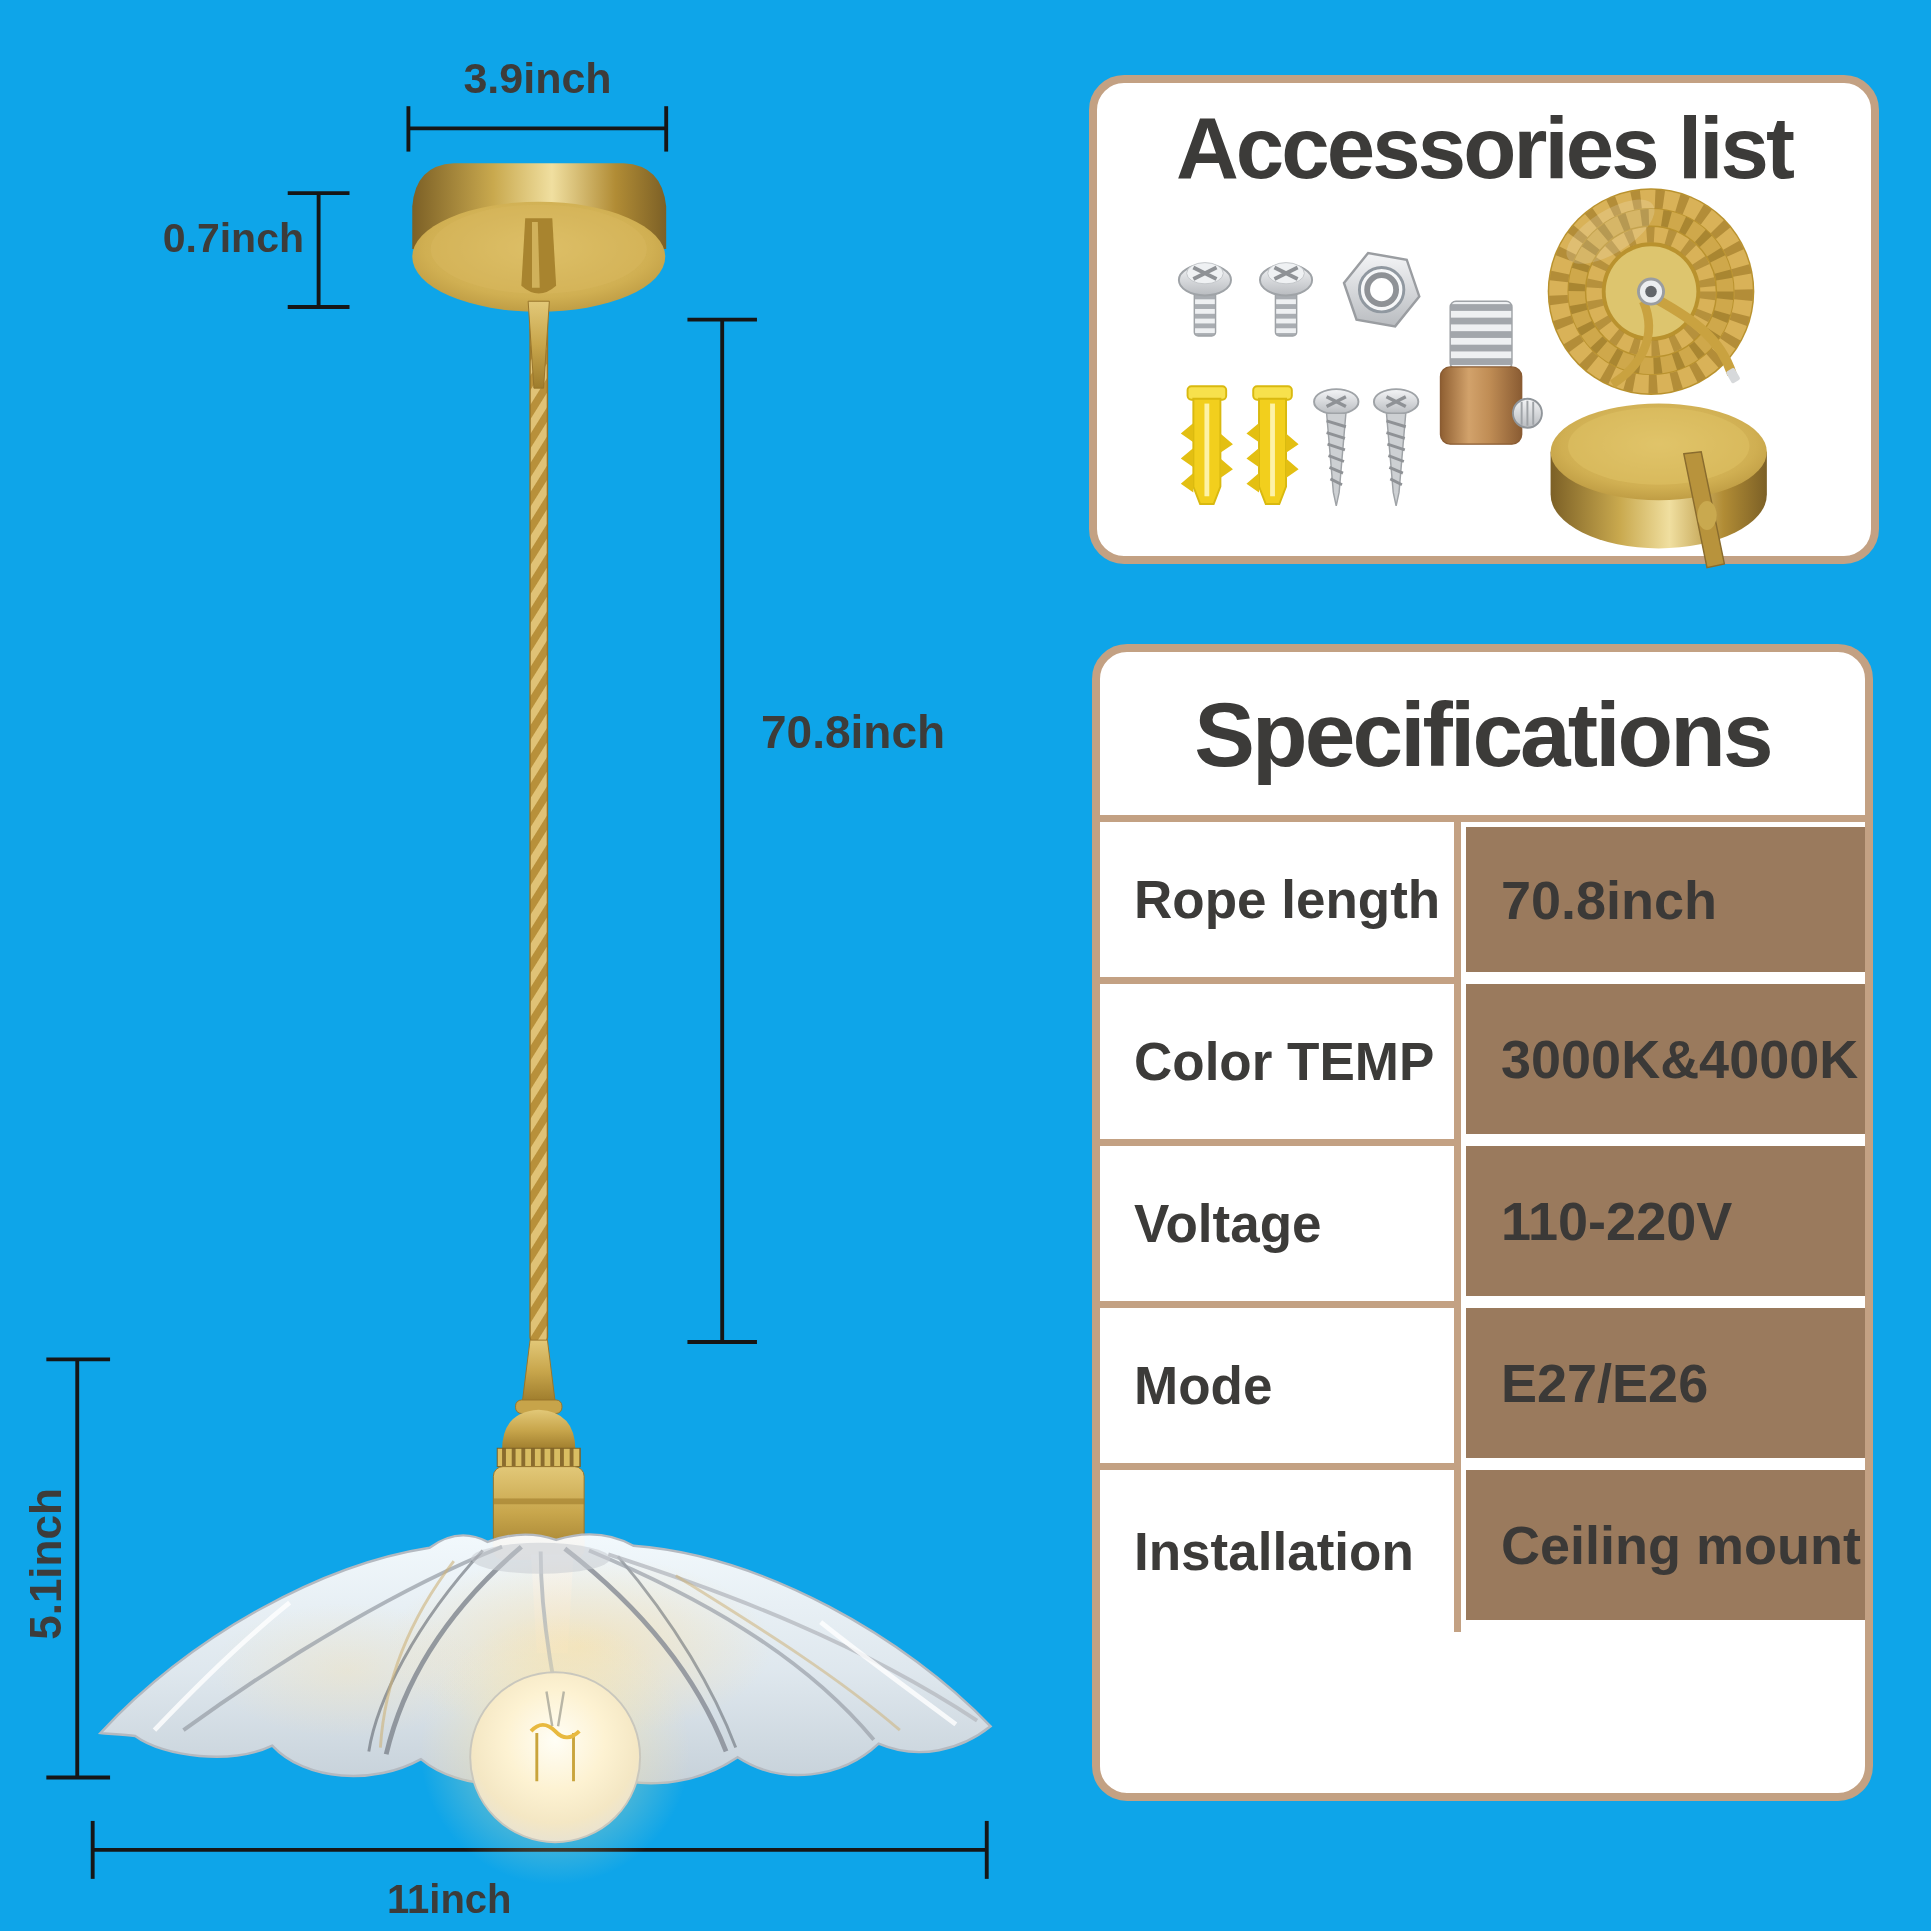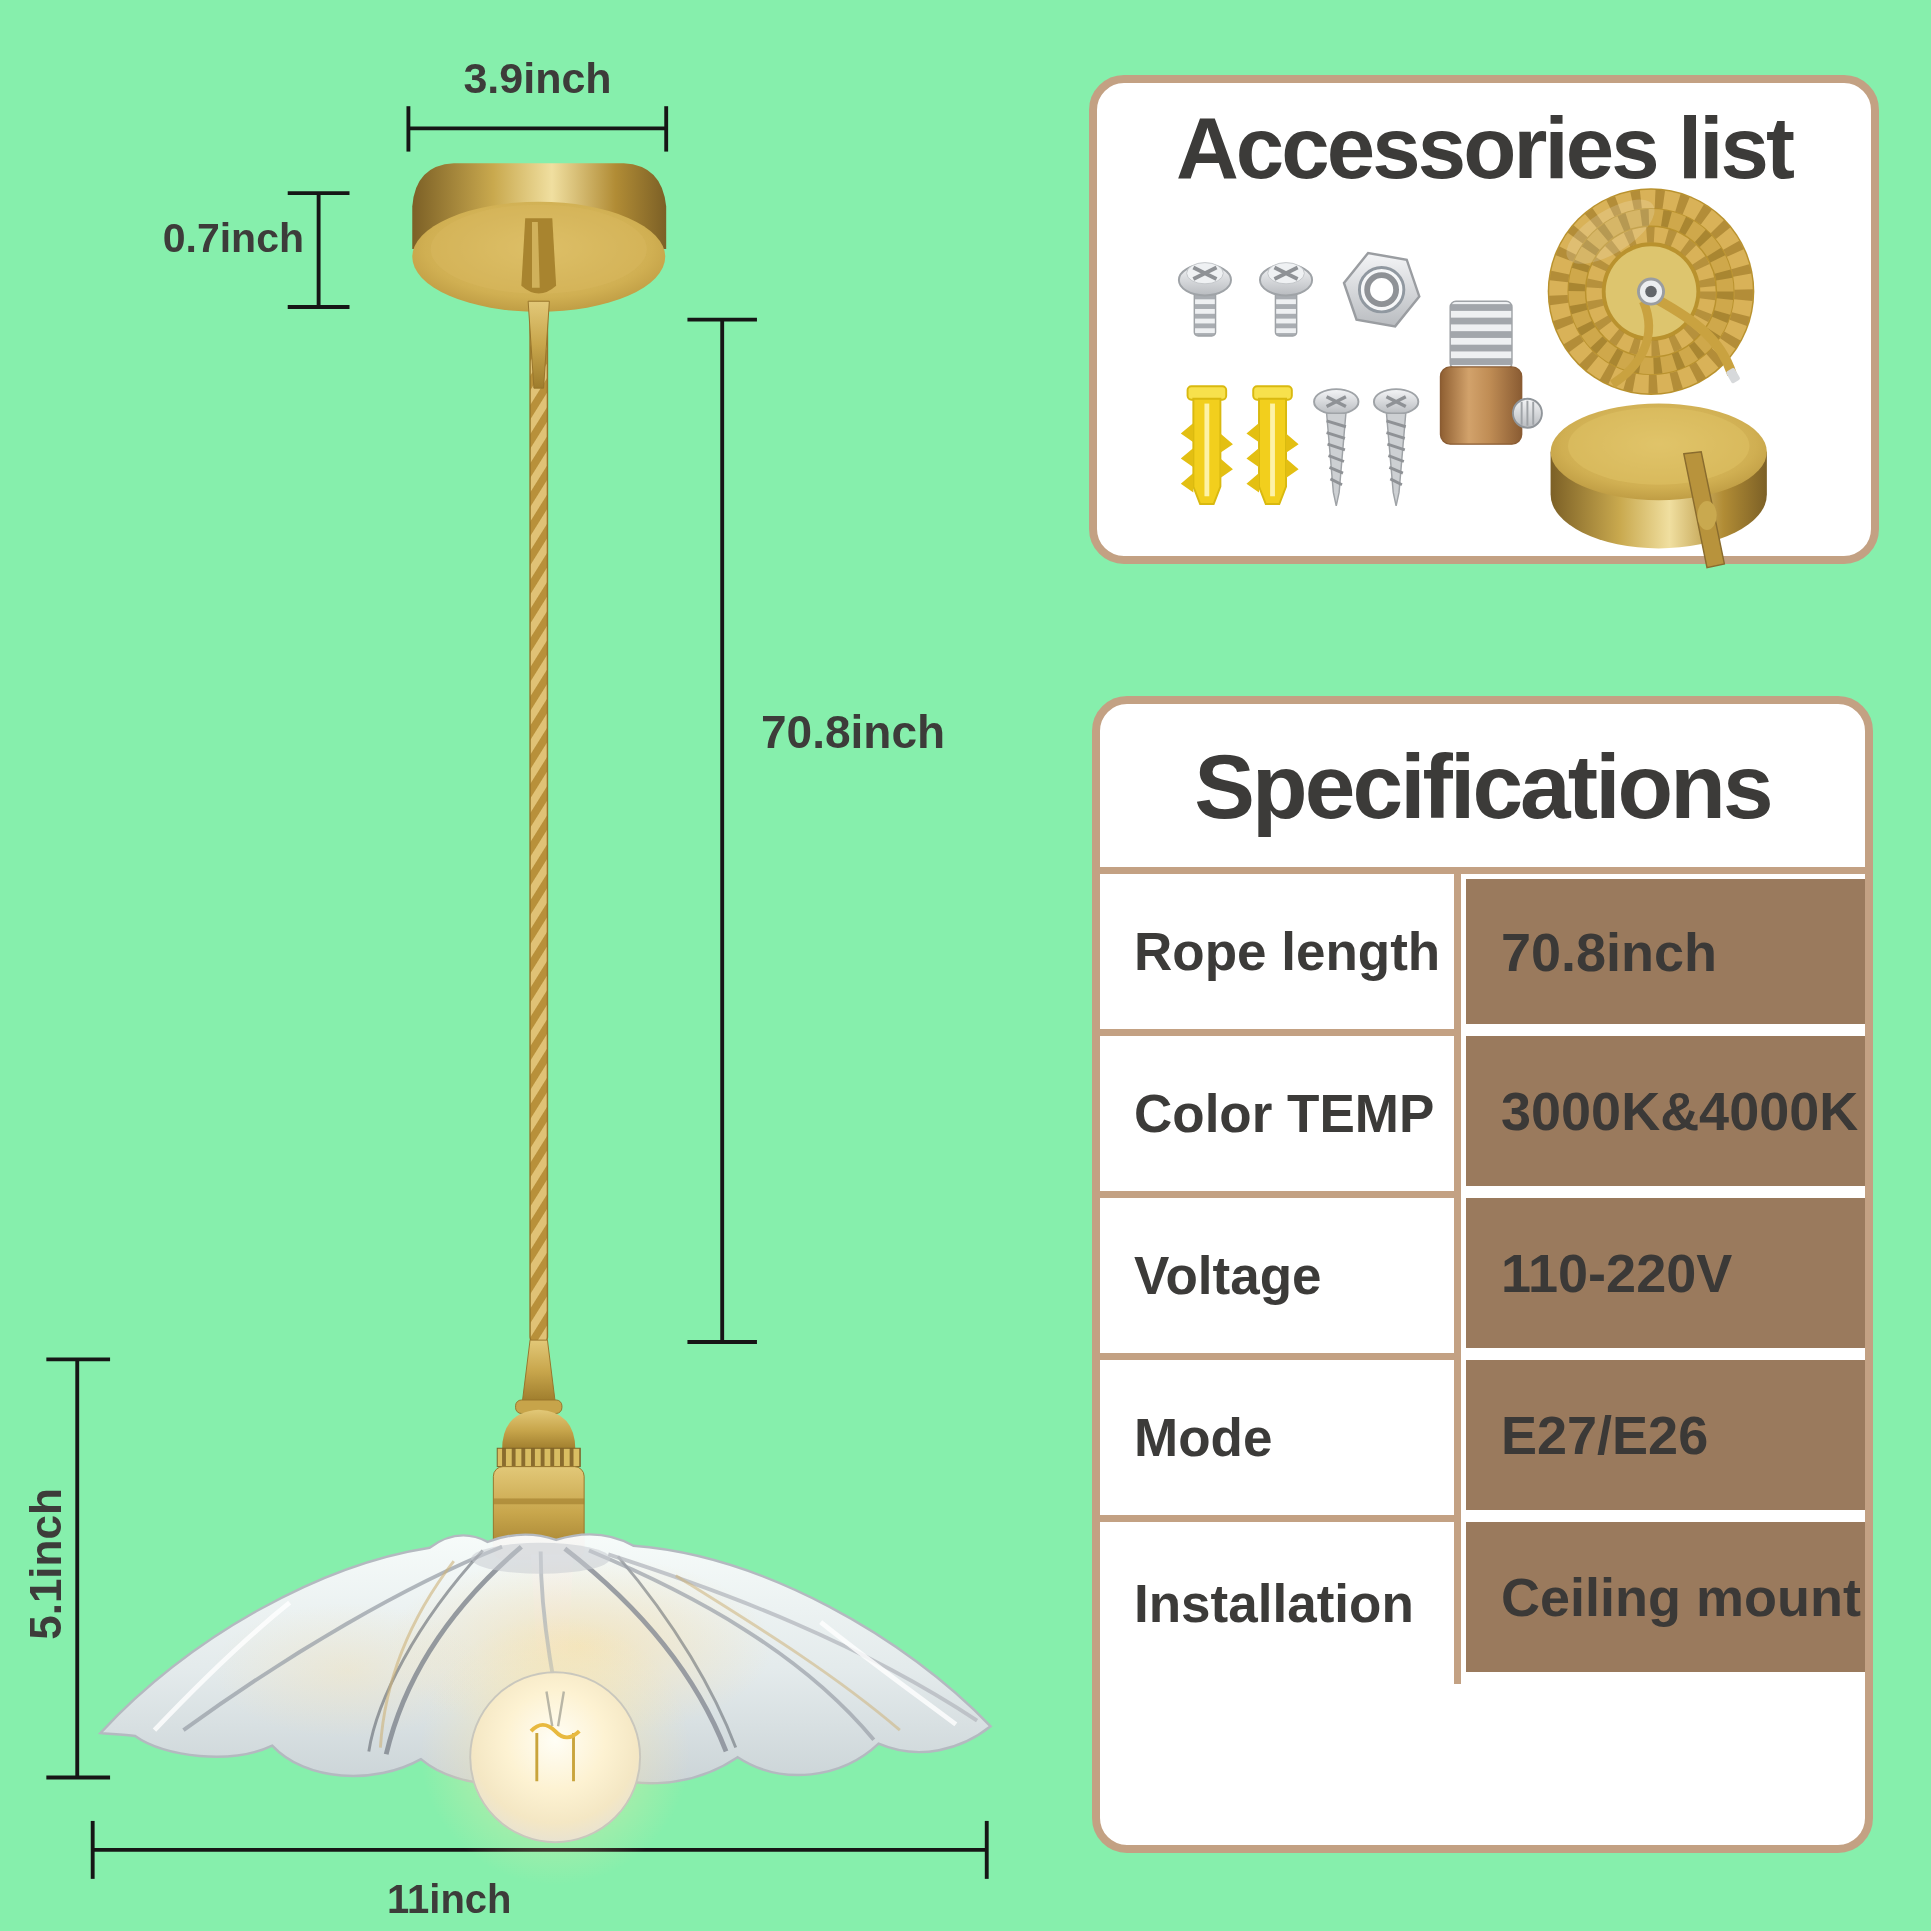--- a/index.html
+++ b/index.html
@@ -1,27 +1,27 @@
 <!DOCTYPE html>
 <html><head>
 <meta charset="utf-8">
 <style>
   html,body{margin:0;padding:0;background:#fff;}
-  .page{position:relative;width:1931px;height:1931px;background:#86efac;overflow:hidden;
+  .page{position:relative;width:1931px;height:1931px;background:#0ea5e9;overflow:hidden;
         font-family:"Liberation Sans",sans-serif;}
   svg.art{position:absolute;left:0;top:0;z-index:3;pointer-events:none;}
   .dim-label{position:absolute;z-index:4;font-weight:bold;color:#3d3c3a;white-space:nowrap;}
   .dim-39{left:383px;top:54px;width:309px;text-align:center;font-size:43px;}
   .dim-07{left:150px;top:209px;width:154px;text-align:right;font-size:41px;margin-top:6px;}
   .dim-708{left:761px;top:705px;font-size:46px;}
   .dim-51{left:-62px;top:1539px;width:216px;text-align:center;font-size:44px;transform:rotate(-90deg);}
   .dim-11{left:387px;top:1877px;width:309px;text-align:left;font-size:40px;}
   .panel{position:absolute;z-index:1;background:#fff;border:8.7px solid #c3a183;border-radius:35px;box-sizing:border-box;}
   .acc-box{left:1089px;top:75px;width:790px;height:489px;}
-  .spec-box{left:1092px;top:696px;width:781px;height:1157px;}
+  .spec-box{left:1092px;top:644px;width:781px;height:1157px;}
   .panel-title{text-align:center;font-weight:bold;color:#3c3b39;letter-spacing:-2.9px;line-height:1.0;}
   .acc-title{font-size:87px;margin-top:21px;}
   .spec-title{font-size:91px;margin-top:37px;}
   .spec-table{position:absolute;left:0;top:163px;width:100%;border-top:7.7px solid #c3a183;}
   .spec-row{display:flex;height:162px;box-sizing:border-box;}
   .spec-label{width:361px;box-sizing:border-box;background:#fff;border-right:7.7px solid #c3a183;
               border-bottom:7.7px solid #c3a183;display:flex;align-items:center;padding-left:34px;
               font-size:53px;font-weight:bold;color:#3c3b39;}
   .spec-row:last-child .spec-label{border-bottom:none;}
   .spec-value{flex:1;box-sizing:border-box;background:#9a7a5d;border-left:5.8px solid #ffffff;

